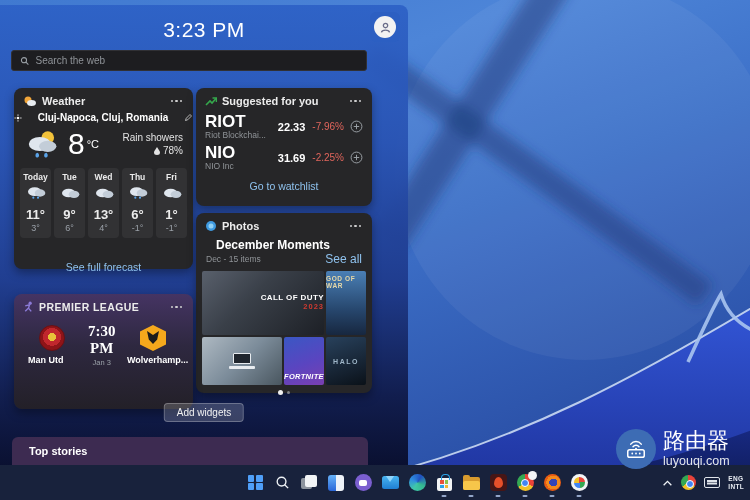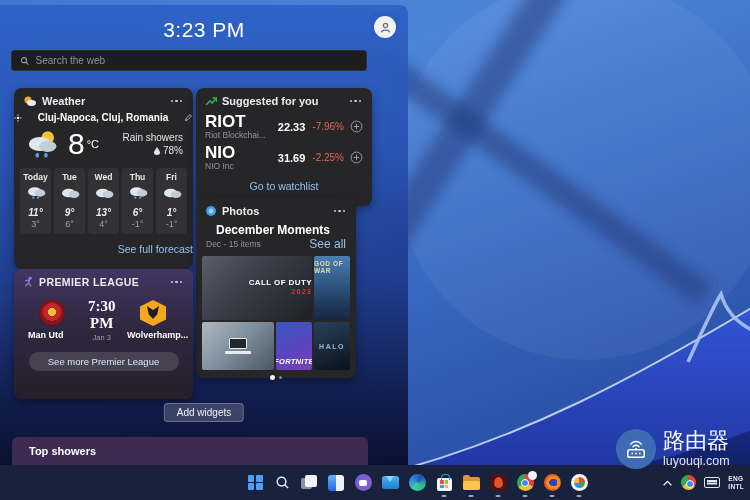--- a/index.html
+++ b/index.html
@@ -43,37 +43,37 @@
   .w-now { display:flex; align-items:center; padding:4px 10px 0 10px; }
   .w-temp { color:#fff; font-size:30px; font-weight:300; margin-left:6px; }
   .w-unit { color:#fff; font-size:11px; vertical-align:14px; margin-left:2px; }
   .w-right { margin-left:auto; text-align:center; }
   .w-cond { color:#e3e3e3; font-size:10px; }
   .w-precip { color:#e3e3e3; font-size:10px; display:flex; align-items:center; gap:3px; justify-content:flex-end; margin-top:2px; }
   .w-strip { display:flex; gap:3px; margin:7px 6px 0 6px; }
   .w-col { flex:1; background:rgba(255,255,255,.06); border-radius:4px; text-align:center; padding:4px 0 5px; }
   .w-day { color:#ececec; font-size:8.5px; font-weight:bold; }
   .w-ic { margin:4px auto 3px; height:14px; }
-  .w-hi { color:#ececec; font-size:10px; font-weight:bold;font-style:italic; }
+  .w-hi { color:#ececec; font-size:13px; font-weight:bold; }
   .w-lo { color:#9aa0a8; font-size:9px; margin-top:1px; }
   .link { color:#8fc2ee; font-size:10.5px; text-align:center; }
-  .w-link { margin-top:9px;text-align:right; }
+  .w-link { margin-top:23px; }
 
   
   .s-card { left:196px; top:83px; width:176px; height:118px; }
   .s-row { display:flex; align-items:center; padding:0 9px; height:31px; }
   .s-sym { color:#fff; font-size:17px; font-weight:bold; line-height:1.15; }
   .s-name { color:#909498; font-size:8.5px; line-height:1.15; }
   .s-price { margin-left:auto; color:#fff; font-size:11px; font-weight:bold; }
   .s-chg { color:#e0655c; font-size:10px; margin-left:7px; }
   .s-plus { margin-left:6px; }
   .s-link { margin-top:7px; }
 
   
-  .p-card { left:196px; top:193px; width:160px; height:180px; }
+  .p-card { left:196px; top:208px; width:176px; height:180px; }
   .p-album { padding:2px 20px 0; color:#fff; font-size:12px; font-weight:bold; }
   .p-sub { padding:0 10px; display:flex; align-items:center; }
   .p-meta { color:#909498; font-size:8.5px; }
   .p-seeall { margin-left:auto; font-size:12px; }
   .collage { margin:5px 6px 0; display:grid; grid-template-columns:2fr 1fr 1fr; grid-template-rows:64px 48px; gap:2px; }
   .tile { border-radius:2px; position:relative; overflow:hidden; display:flex; align-items:flex-end; justify-content:center; }
   .tile-cod { grid-column:1 / span 2; background:linear-gradient(135deg,#59606c 0%,#3a4049 40%,#1d2026 100%); flex-direction:column; padding-bottom:3px; }
   .tile-gow { background:linear-gradient(180deg,#4a7fb5 0%,#27476e 60%,#17273f 100%); align-items:flex-start; justify-content:center; padding-top:4px; }
   .tile-laptop { background:linear-gradient(135deg,#aeb9c2 0%,#7c8c9a 50%,#49565f 100%); align-items:center; }
   .tile-fort { background:linear-gradient(160deg,#3a57c4 0%,#5a45c0 55%,#7a3fb0 100%); padding-bottom:4px; }
@@ -84,21 +84,21 @@
   .t-fort { color:#fff; font-size:7.5px; font-weight:bold; font-style:italic; letter-spacing:.3px; }
   .t-halo { color:#9fb6c8; font-size:7px; font-weight:bold; letter-spacing:1.5px; }
   .laptop-shape { width:26px; height:16px; position:relative; }
   .laptop-shape .scr { position:absolute; left:4px; top:0; width:18px; height:11px; background:#20262e; border:1.5px solid #e8ecf0; border-radius:1px; }
   .laptop-shape .base { position:absolute; left:0; bottom:0; width:26px; height:3px; background:#e8ecf0; border-radius:1px; }
   .dots { display:flex; gap:4px; justify-content:center; align-items:center; margin-top:5px; }
   .dot-a { width:5px; height:5px; border-radius:50%; background:#f0f0f0; }
   .dot-b { width:3.5px; height:3.5px; border-radius:50%; background:#7e8186; }
 
   
-  .f-card { left:14px; top:264px; width:179px; height:130px;
+  .f-card { left:14px; top:289px; width:179px; height:115px;
     background:linear-gradient(180deg,#453463 0%,#2e2840 45%,#232028 100%); }
   .f-title { font-size:10.5px; letter-spacing:.4px; }
   .match { display:flex; align-items:center; justify-content:space-between; padding:6px 14px 0; }
   .team { text-align:left; width:52px; }
   .team-label { color:#fff; font-size:9px; font-weight:bold; margin-top:4px; white-space:nowrap; }
   .mid { text-align:center; }
   .m-time { color:#fff; font-size:15px; font-weight:bold;font-family:Liberation Serif, serif; }
   .m-date { color:#9aa0a8; font-size:7.5px; margin-top:1px; }
   .crest-mu { width:26px; height:26px; margin:0 auto; border-radius:50%;
     background:radial-gradient(circle at 50% 45%, #e8c23a 0 4px, #c0272d 4px 9px, #8e1418 9px); border:1px solid #6d0f12; }
@@ -435,29 +435,26 @@
         </div>
         <div class="mid">
           <div class="m-time">7:30 PM</div>
           <div class="m-date">Jan 3</div>
         </div>
         <div class="team">
           <div class="crest-wlv"></div>
           <div class="team-label">Wolverhamp...</div>
         </div>
       </div>
-      <div class="f-btn">
-        <span>See more Premier League</span>
-      </div>
     </div>
 
     <button class="add-btn">Add widgets</button>
 
     <div class="stories">
-      <span>Top showers</span>
+      <span>Top stories</span>
     </div>
   </div>
 
   <div class="taskbar">
     <div class="tb-center">
       <div class="tb-ic">
           <div class="win4">
             <i></i>
             <i></i>
             <i></i>

